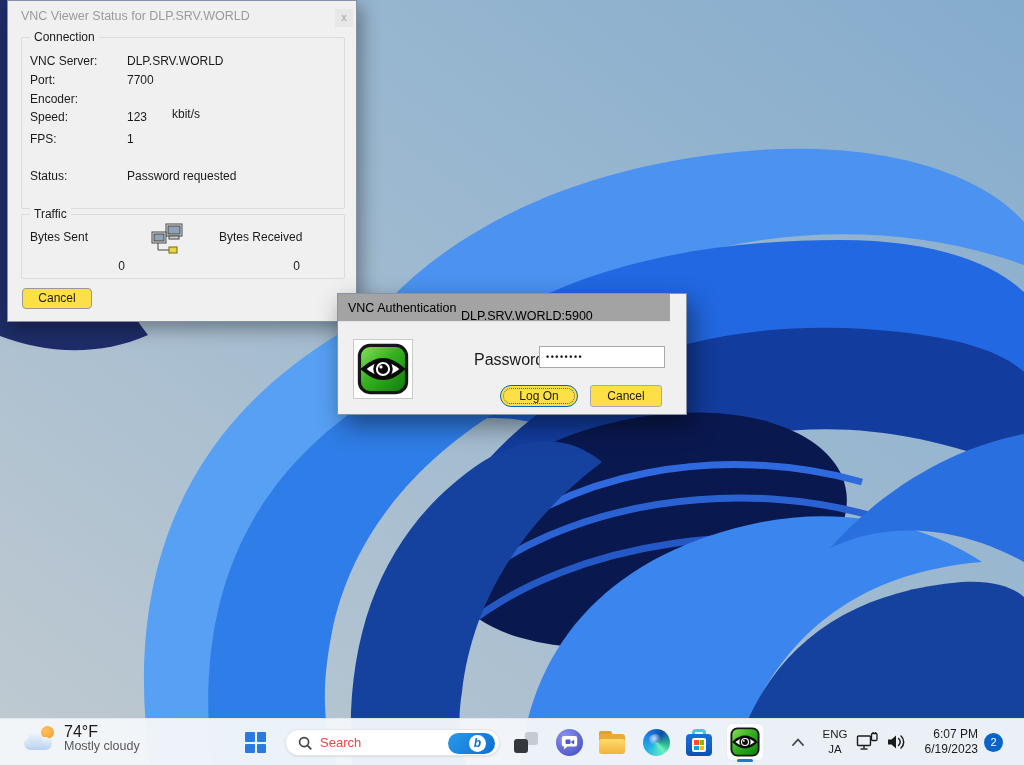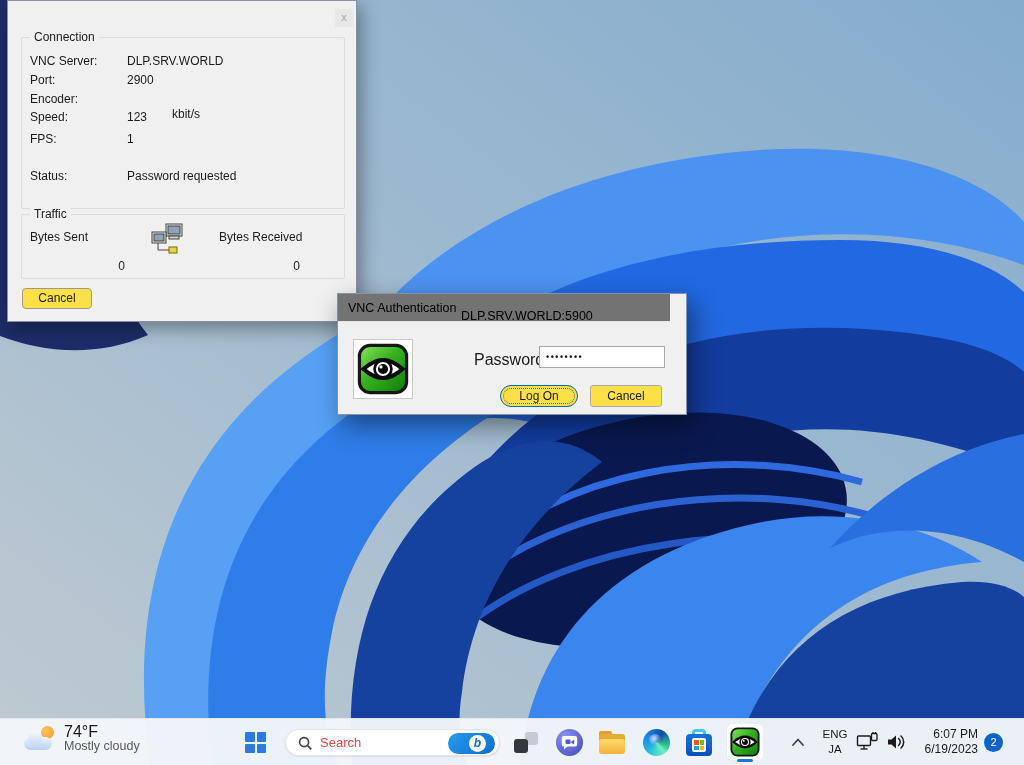--- a/index.html
+++ b/index.html
@@ -30,21 +30,21 @@
   .crow-label { left:8px; }
   .crow-value { left:105px; }
   .crow-unit  { left:150px; }
   .tlabel { position:absolute; top:15px; white-space:nowrap; }
   .tvalue { position:absolute; top:44px; text-align:right; }
   .traffic-icon { position:absolute; left:128px; top:8px; }
   .status-cancel { left:14px; top:287px; width:70px; height:21px; line-height:19px; }
 
   
   .auth-dlg { left:337px; top:293px; width:350px; height:122px; box-shadow:6px 10px 24px rgba(0,0,0,.45); }
-  .auth-titlebar { position:absolute; left:0; top:0; right:16px; height:28px; background:#737373;
+  .auth-titlebar { position:absolute; left:0; top:0; right:16px; height:28px; background:#a3a3a3;
                    border-bottom:1px solid #e4e4e4; }
   .auth-title { position:absolute; left:10px; top:0; line-height:28px; font-size:12.5px; color:#000; }
   .auth-host  { position:absolute; left:123px; top:0; line-height:28px; font-size:12.5px; color:#000;margin-top:8px; }
   .icon-frame { position:absolute; left:15px; top:45px; width:60px; height:60px; background:#fff;
                 border:1px solid #c9c9c9; display:flex; align-items:center; justify-content:center; }
   .eye-lg { width:52px; height:52px; }
   .pwd-label { position:absolute; left:136px; top:57px; width:68px; text-align:left; font-size:16px; }
   .pwd-field { position:absolute; left:201px; top:52px; width:126px; height:22px; background:#fff;
                border:1px solid #a9a9a9; font-size:9px; font-weight:bold; letter-spacing:1.5px;
                line-height:20px; padding-left:6px; color:#111; }
@@ -161,28 +161,29 @@
     <path d="M468,624 C572,542 762,512 912,562" stroke="#2458c4" stroke-width="7" fill="none"></path>
     <path d="M150,765 C122,562 192,422 342,332 C422,292 482,302 522,342 C402,402 322,482 292,582 C272,652 274,712 292,765 Z" fill="#57a0f4"></path>
     <path d="M212,765 C192,592 252,472 382,392 C442,357 492,367 522,397 C422,452 352,532 332,632 C320,692 324,732 337,765 Z" fill="#2f7de8"></path>
     <path d="M352,765 C342,622 392,522 482,462 C532,432 572,437 602,462 C522,522 472,602 462,692 C457,722 460,747 467,765 Z" fill="#16429f"></path>
     <path d="M520,765 C532,642 612,552 762,522 C842,507 922,522 982,562 C862,572 772,632 732,765 Z" fill="#3b86ee"></path>
     <path d="M732,765 C762,652 842,592 962,582 C992,580 1013,587 1024,597 L1024,765 Z" fill="#16429f"></path>
     <path d="M830,548 C884,488 952,448 1024,434 L1024,562 C952,522 882,523 830,548 Z" fill="#2a6fe0"></path>
   </svg>
 
   <div class="dlg status-dlg">
+    <div class="status-title">VNC Viewer Status for DLP.SRV.WORLD</div>
     <div class="status-close">x</div>
 
     <div class="group conn-box">
       <span class="legend">Connection</span>
       <span class="crow-label" style="top:16px">VNC Server:</span>
       <span class="crow-value" style="top:16px">DLP.SRV.WORLD</span>
       <span class="crow-label" style="top:35px">Port:</span>
-      <span class="crow-value" style="top:35px">2900</span>
+      <span class="crow-value" style="top:35px">7700</span>
       <span class="crow-label" style="top:54px">Encoder:</span>
       <span class="crow-value" style="top:54px"></span>
       <span class="crow-label" style="top:72px">Speed:</span>
       <span class="crow-value" style="top:72px">123</span>
       <span class="crow-unit" style="top:69px">kbit/s</span>
       <span class="crow-label" style="top:94px">FPS:</span>
       <span class="crow-value" style="top:94px">1</span>
       <span class="crow-label" style="top:131px">Status:</span>
       <span class="crow-value" style="top:131px">Password requested</span>
     </div>

